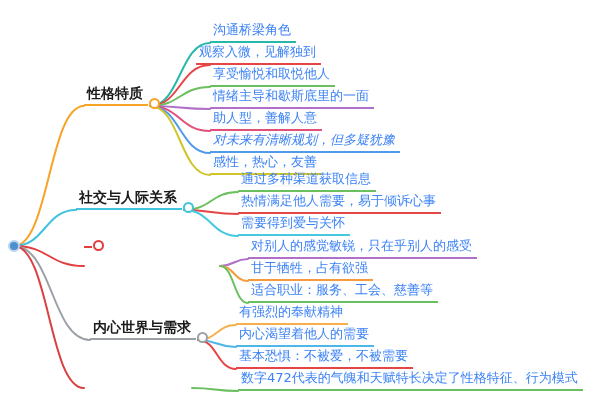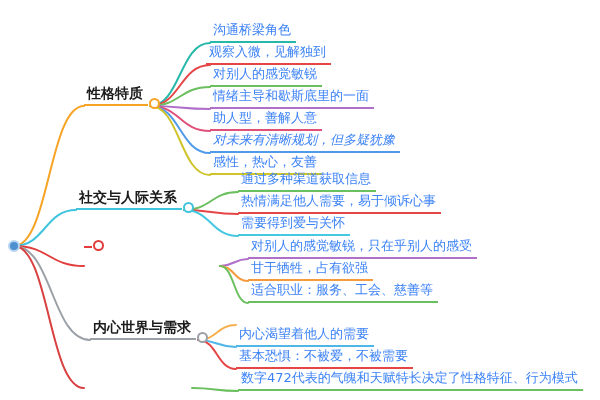--- a/index.html
+++ b/index.html
@@ -78,33 +78,34 @@
   </div>
   <div class="node main" style="left: 84px; top: 244px; border-bottom-color: rgb(226, 60, 60);">
     <span class="dot" style="border-color: rgb(226, 60, 60);"></span>
   </div>
   <div class="node main" style="left: 90px; top: 318px; border-bottom-color: rgb(154, 160, 166);">
     <span>内心世界与需求</span>
     <span class="dot" style="border-color: rgb(154, 160, 166);"></span>
   </div>
 
   <div class="node" style="left: 210px; top: 21px; border-bottom-color: rgb(38, 185, 170);"><span>沟通桥梁角色</span></div>
-  <div class="node" style="left: 206px; top: 43px; border-bottom-color: rgb(230, 69, 69);"><span>观察入微，见解独到</span></div>
-  <div class="node" style="left: 210px; top: 65px; border-bottom-color: rgb(106, 191, 94);"><span>对别人的感觉敏锐</span></div>
+  <div class="node" style="left: 196px; top: 43px; border-bottom-color: rgb(230, 69, 69);"><span>观察入微，见解独到</span></div>
+  <div class="node" style="left: 210px; top: 65px; border-bottom-color: rgb(106, 191, 94);"><span>享受愉悦和取悦他人</span></div>
   <div class="node" style="left: 210px; top: 87px; border-bottom-color: rgb(176, 111, 201);"><span>情绪主导和歇斯底里的一面</span></div>
   <div class="node" style="left: 210px; top: 109px; border-bottom-color: rgb(224, 81, 122);"><span>助人型，善解人意</span></div>
   <div class="node" style="left: 210px; top: 131px; border-bottom-color: rgb(79, 155, 234); font-style: italic;"><span>对未来有清晰规划，但多疑犹豫</span></div>
   <div class="node" style="left: 210px; top: 153px; border-bottom-color: rgb(207, 197, 42);"><span>感性，热心，友善</span></div>
 
   <div class="node" style="left: 238px; top: 170px; border-bottom-color: rgb(106, 191, 94);"><span>通过多种渠道获取信息</span></div>
   <div class="node" style="left: 238px; top: 192px; border-bottom-color: rgb(230, 69, 69);"><span>热情满足他人需要，易于倾诉心事</span></div>
   <div class="node" style="left: 238px; top: 214px; border-bottom-color: rgb(69, 200, 224);"><span>需要得到爱与关怀</span></div>
 
   <div class="node" style="left: 248px; top: 237px; border-bottom-color: rgb(176, 111, 201);"><span>对别人的感觉敏锐，只在乎别人的感受</span></div>
   <div class="node" style="left: 248px; top: 259px; border-bottom-color: rgb(245, 154, 61);"><span>甘于牺牲，占有欲强</span></div>
   <div class="node" style="left: 248px; top: 281px; border-bottom-color: rgb(106, 191, 94);"><span>适合职业：服务、工会、慈善等</span></div>
 
+  <div class="node" style="left: 236px; top: 303px; border-bottom-color: rgb(245, 176, 77);"><span>有强烈的奉献精神</span></div>
   <div class="node" style="left: 236px; top: 325px; border-bottom-color: rgb(79, 182, 232);"><span>内心渴望着他人的需要</span></div>
   <div class="node" style="left: 236px; top: 347px; border-bottom-color: rgb(230, 69, 69);"><span>基本恐惧：不被爱，不被需要</span></div>
 
   <div class="node" style="left: 238px; top: 369px; border-bottom-color: rgb(106, 191, 94);"><span>数字472代表的气魄和天赋特长决定了性格特征、行为模式</span></div>
 
 </div>
 
 </body></html>

